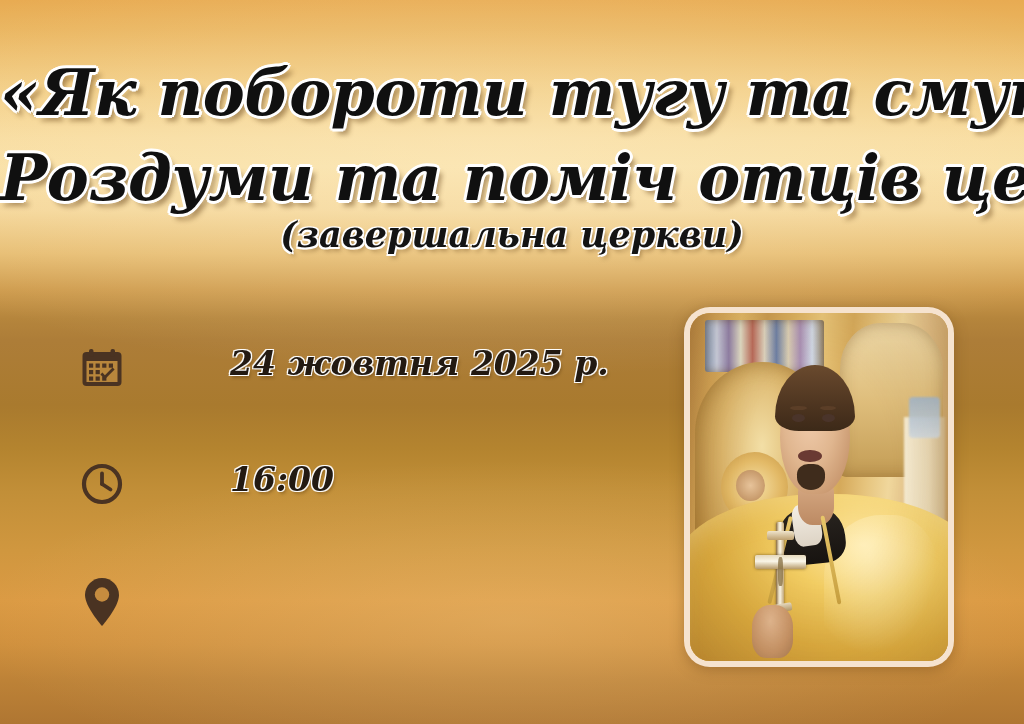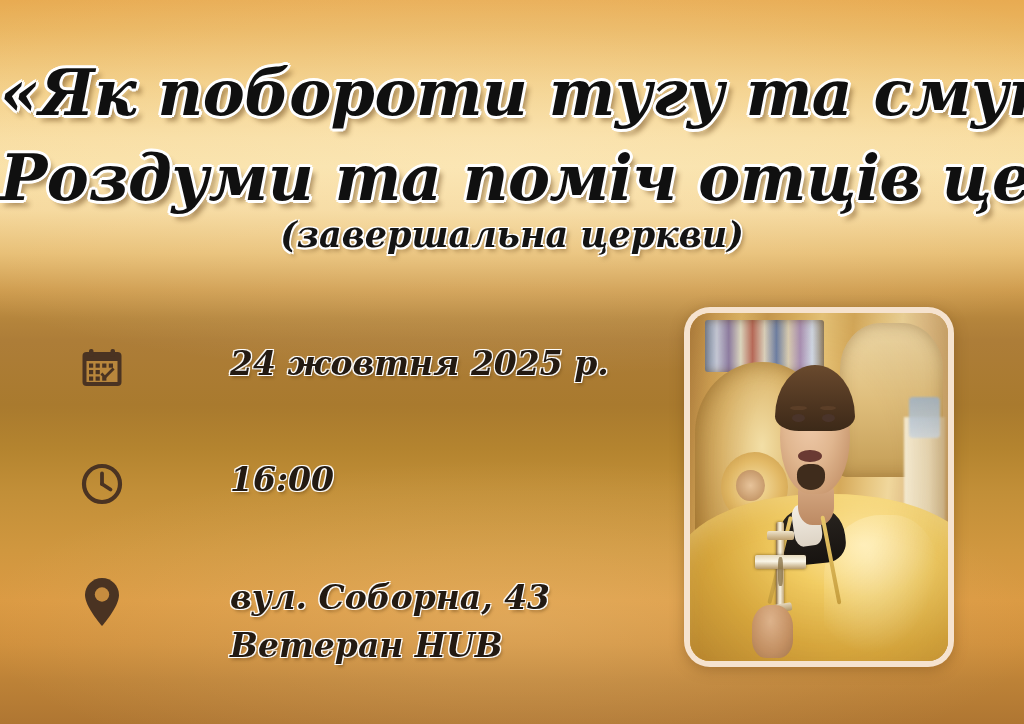--- a/index.html
+++ b/index.html
@@ -105,20 +105,21 @@
        3px 4px 4px rgba(90,55,15,0.40);
   }
 
   
   .details {
     position: absolute;
     left: 72px;
     top: 340px;
     width: 560px;
     z-index: 4;
+    text-align: center;
   }
   .detail-row {
     display: flex;
     align-items: flex-start;
     min-height: 70px;
   }
   .detail-row.row-date  { margin-bottom: 46px; }
   .detail-row.row-time  { margin-bottom: 48px; margin-top: 12px; }
 
   .detail-icon {
@@ -497,24 +498,20 @@
       <span class="detail-text">16:00</span>
     </div>
 
     <div class="detail-row row-location">
       <span class="detail-icon">
         <svg width="46" height="52" viewBox="0 0 46 52" aria-hidden="true">
           <path d="M23 2 C13.6 2 6 9.6 6 19 C6 31 23 50 23 50 C23 50 40 31 40 19 C40 9.6 32.4 2 23 2 Z" fill="#4a3322"></path>
           <circle cx="23" cy="18.5" r="7.2" fill="#c68c3f"></circle>
         </svg>
       </span>
-      <span class="detail-text">
-        <span class="addr-line">вул. Соборна, 43</span>
-        <span class="addr-line">Ветеран HUB</span>
-      </span>
     </div>
 
   </div>
 
   <div class="photo-frame">
     <div class="photo">
       <div class="ph-wall"></div>
       <div class="ph-icon-panel"></div>
       <div class="ph-arch"></div>
       <div class="ph-pillar"></div>

